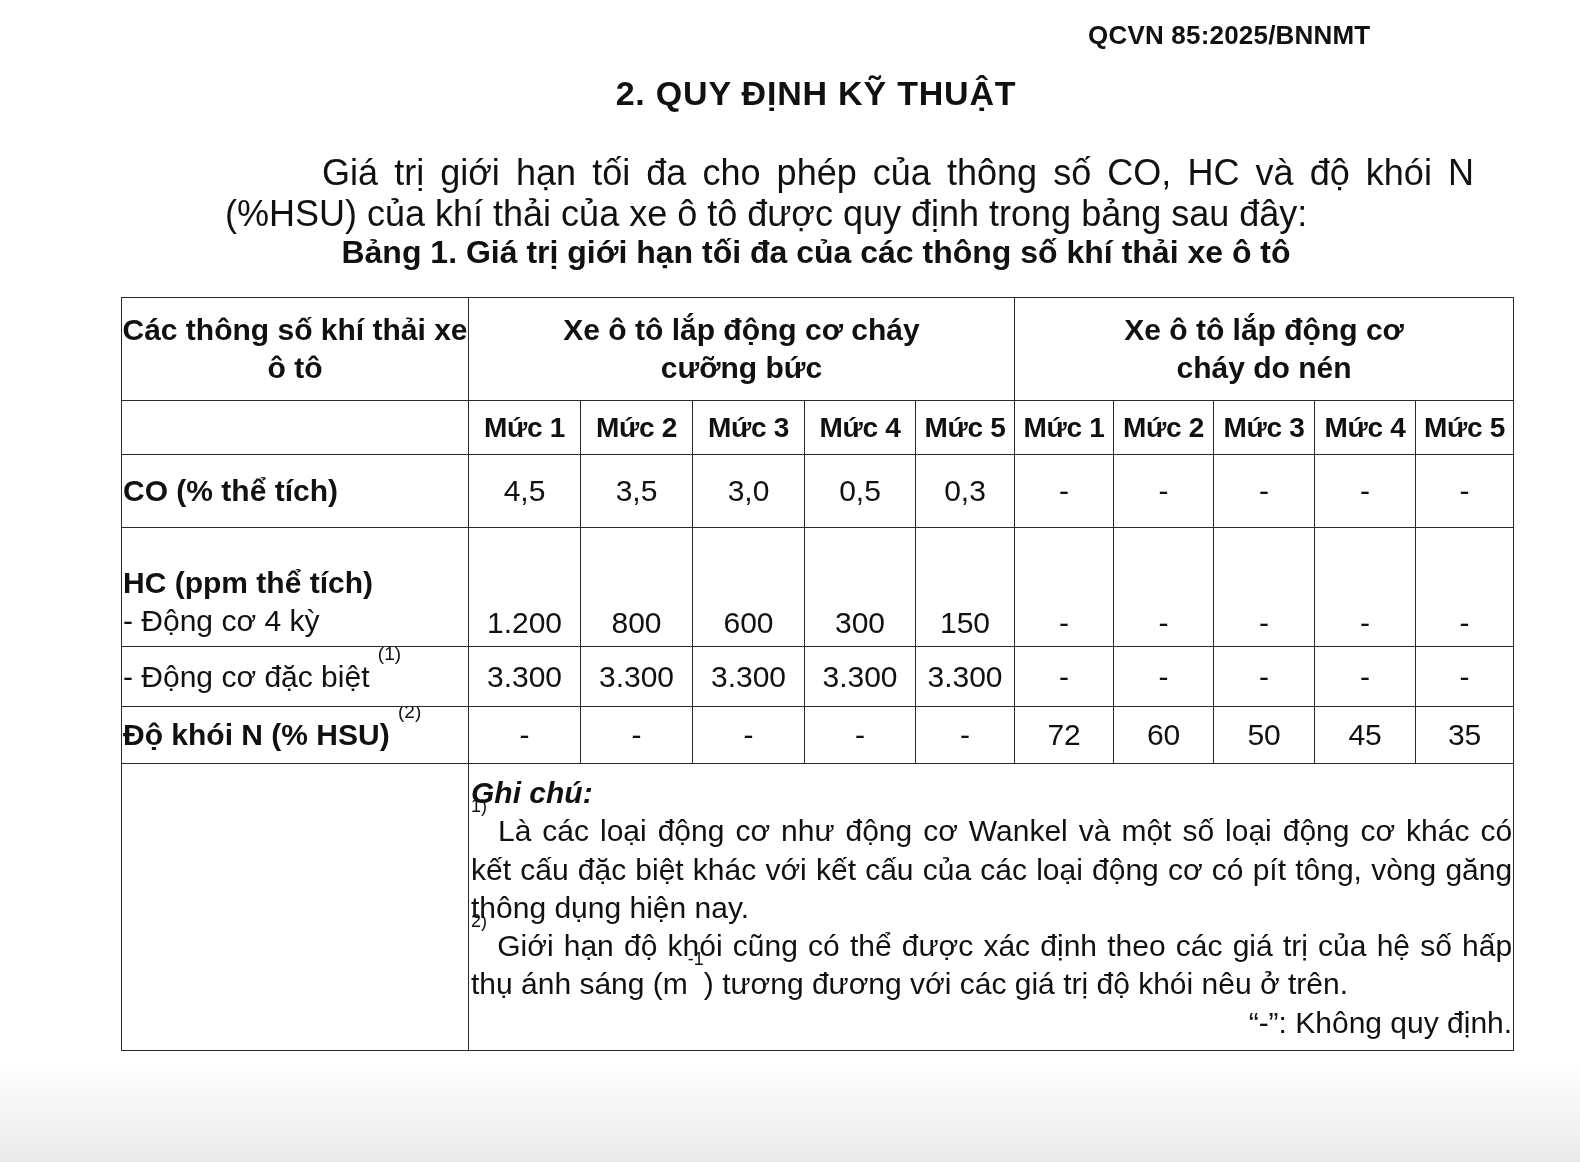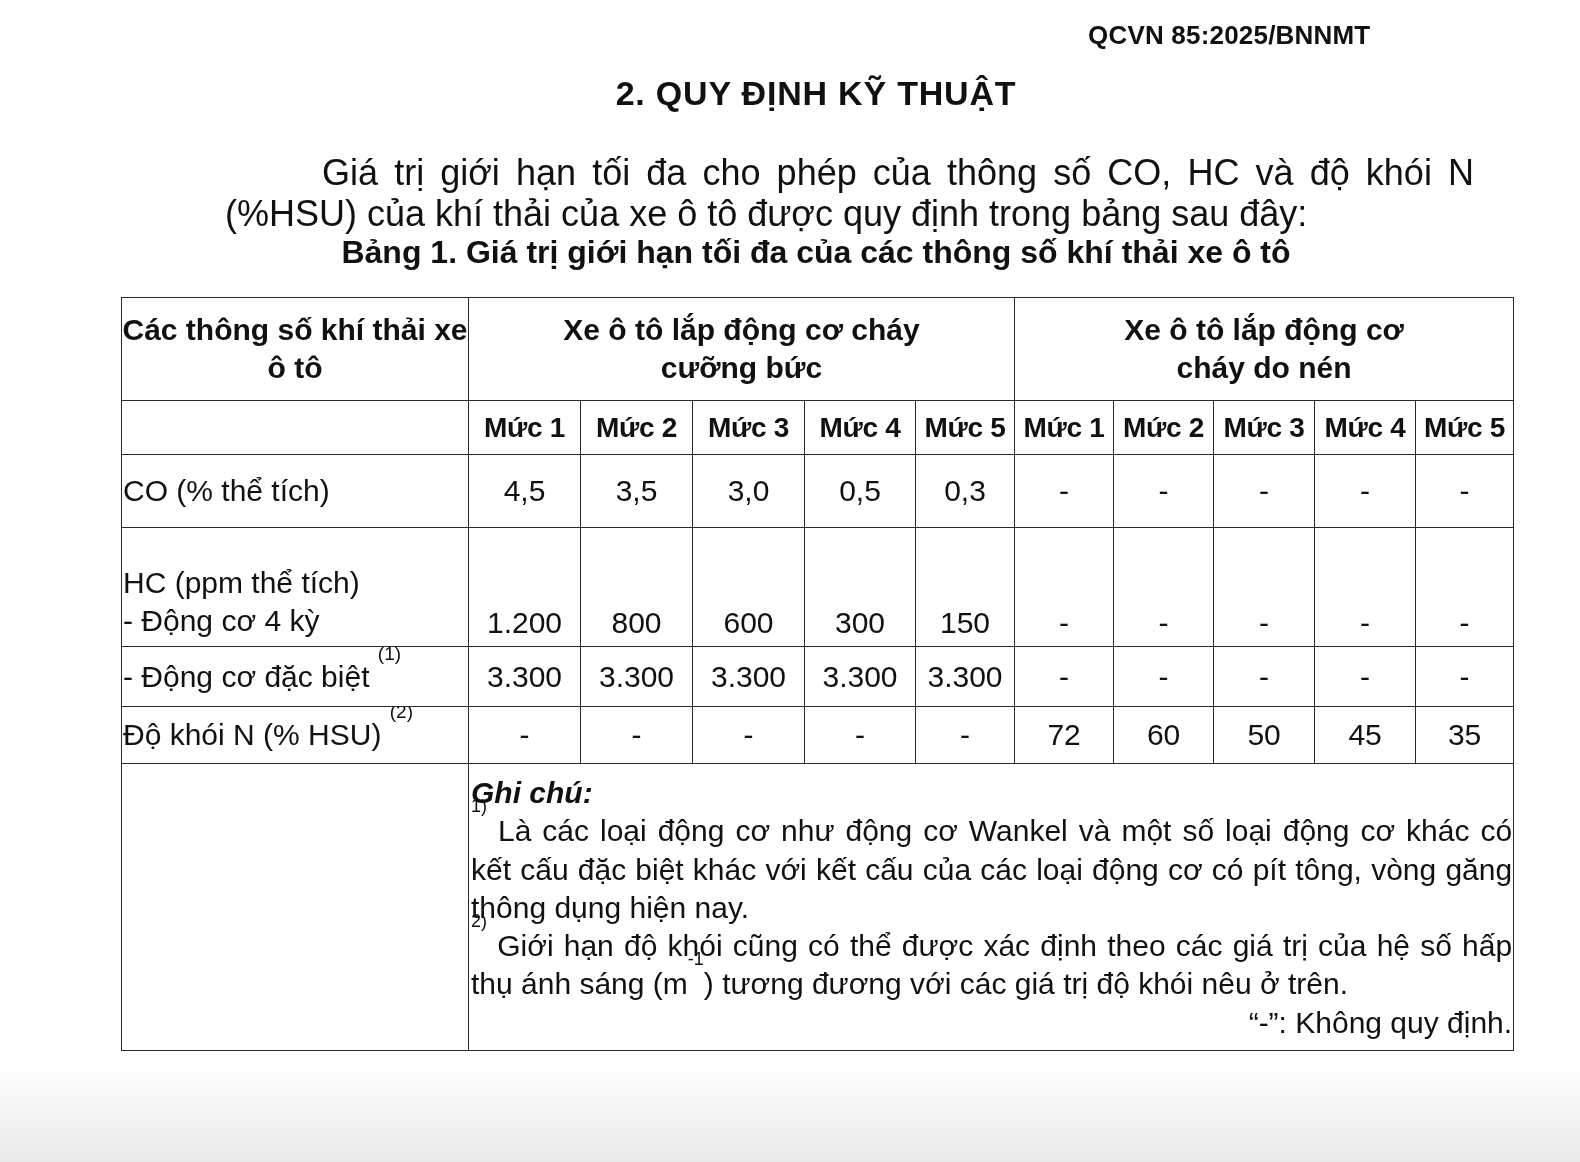--- a/index.html
+++ b/index.html
@@ -12,21 +12,21 @@
   .section-title{position:absolute;left:0;width:1632px;top:74px;text-align:center;font-size:34px;font-weight:bold;letter-spacing:0.8px;}
   .intro{position:absolute;left:193px;width:1249px;top:152px;font-size:36px;line-height:41px;text-align:justify;text-align-last:left;margin-left:32px;}
   .intro .indent{display:inline-block;width:97px;}
   .table-caption{position:absolute;left:0;width:1632px;top:234px;text-align:center;font-size:32px;font-weight:bold;}
 
   table.limits{position:absolute;left:121px;top:297px;border-collapse:collapse;table-layout:fixed;width:1392px;}
   table.limits td{border:1.6px solid #2a2a2a;padding:0;font-size:30px;text-align:center;vertical-align:middle;overflow:hidden;}
   .hdr{font-weight:bold;line-height:38px;}
   .lvl{font-weight:bold;font-size:28px !important;white-space:nowrap;letter-spacing:-0.3px;}
   .param{text-align:left !important;white-space:nowrap;padding-left:1px !important;line-height:38px;}
-  .param .b{font-weight:normal;margin-top:36px;}
+  .param .b{font-weight:bold;margin-top:36px;}
   sup{font-size:19px;vertical-align:top;position:relative;top:-4px;line-height:0;}
   .val{white-space:nowrap;}
   .v-bottom{vertical-align:bottom !important;padding-bottom:6px !important;}
   .notes{text-align:justify !important;vertical-align:top !important;font-size:30px !important;line-height:38.3px;padding:10px 1px 8px 2px !important;}
   .notes .title{font-weight:bold;font-style:italic;display:block;}
   .notes p{margin:0;}
   .notes .last{text-align:right;}
   .notes sup.n{font-size:18px;top:-6px;}
 </style>
 </head>

